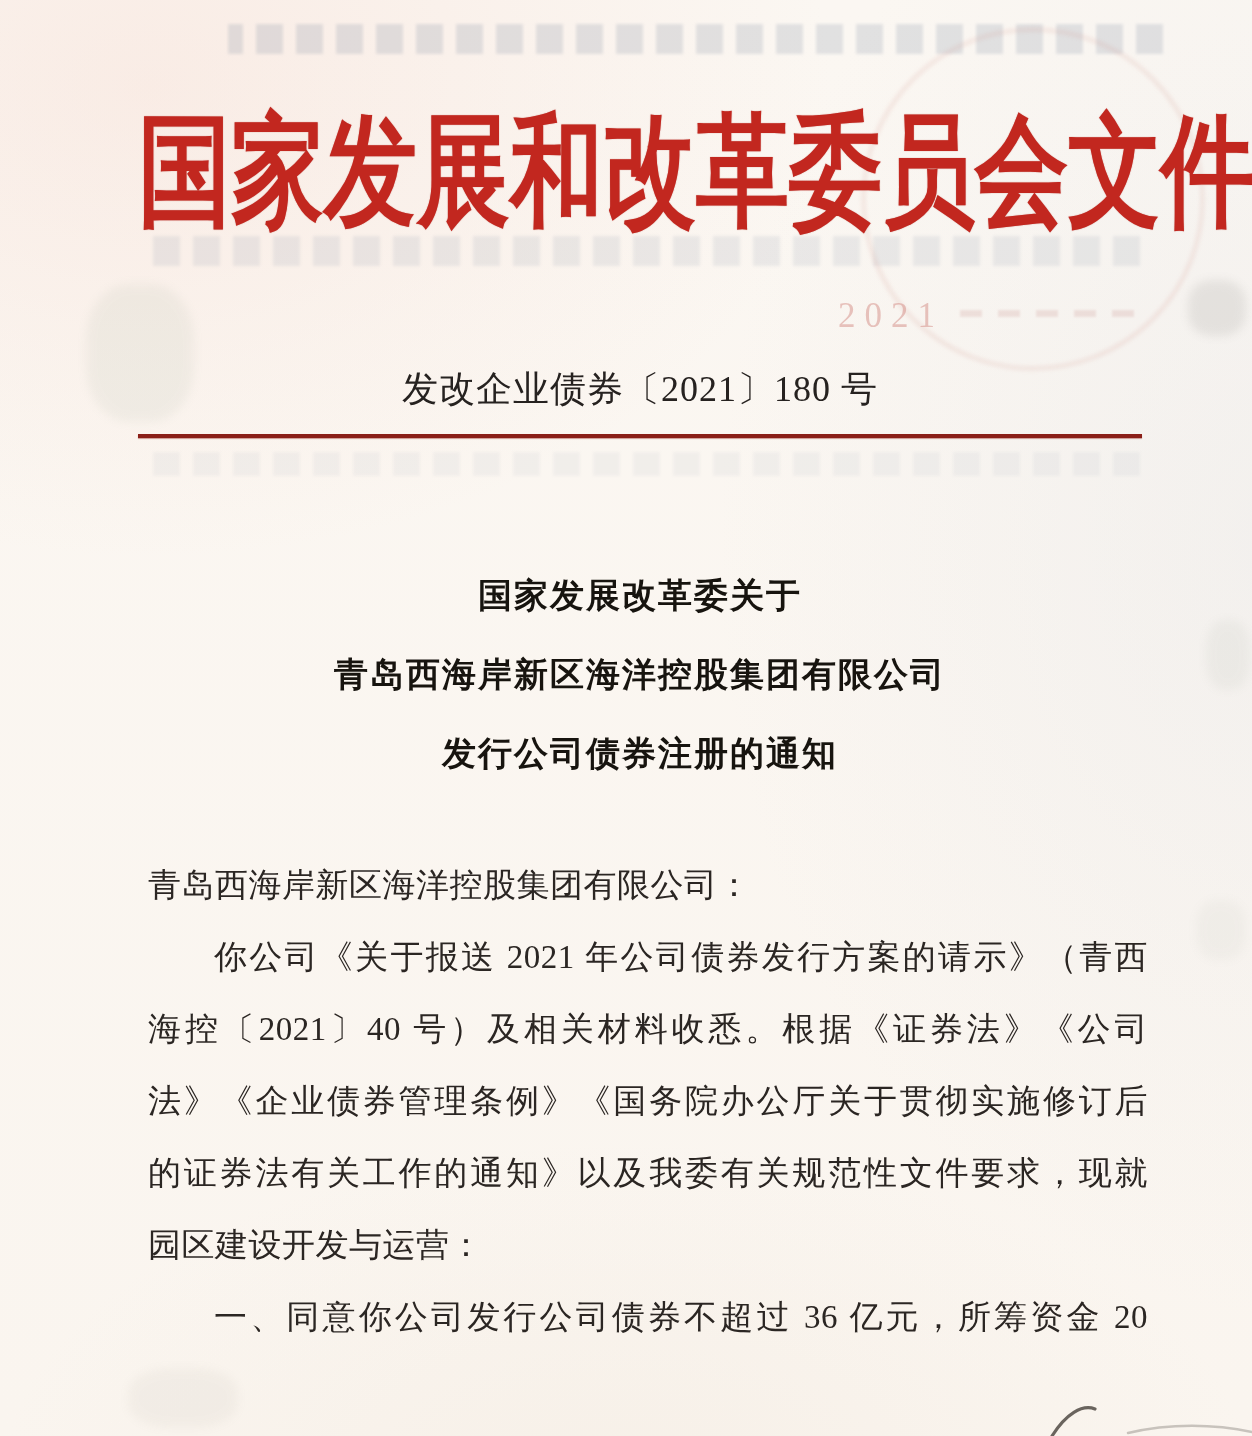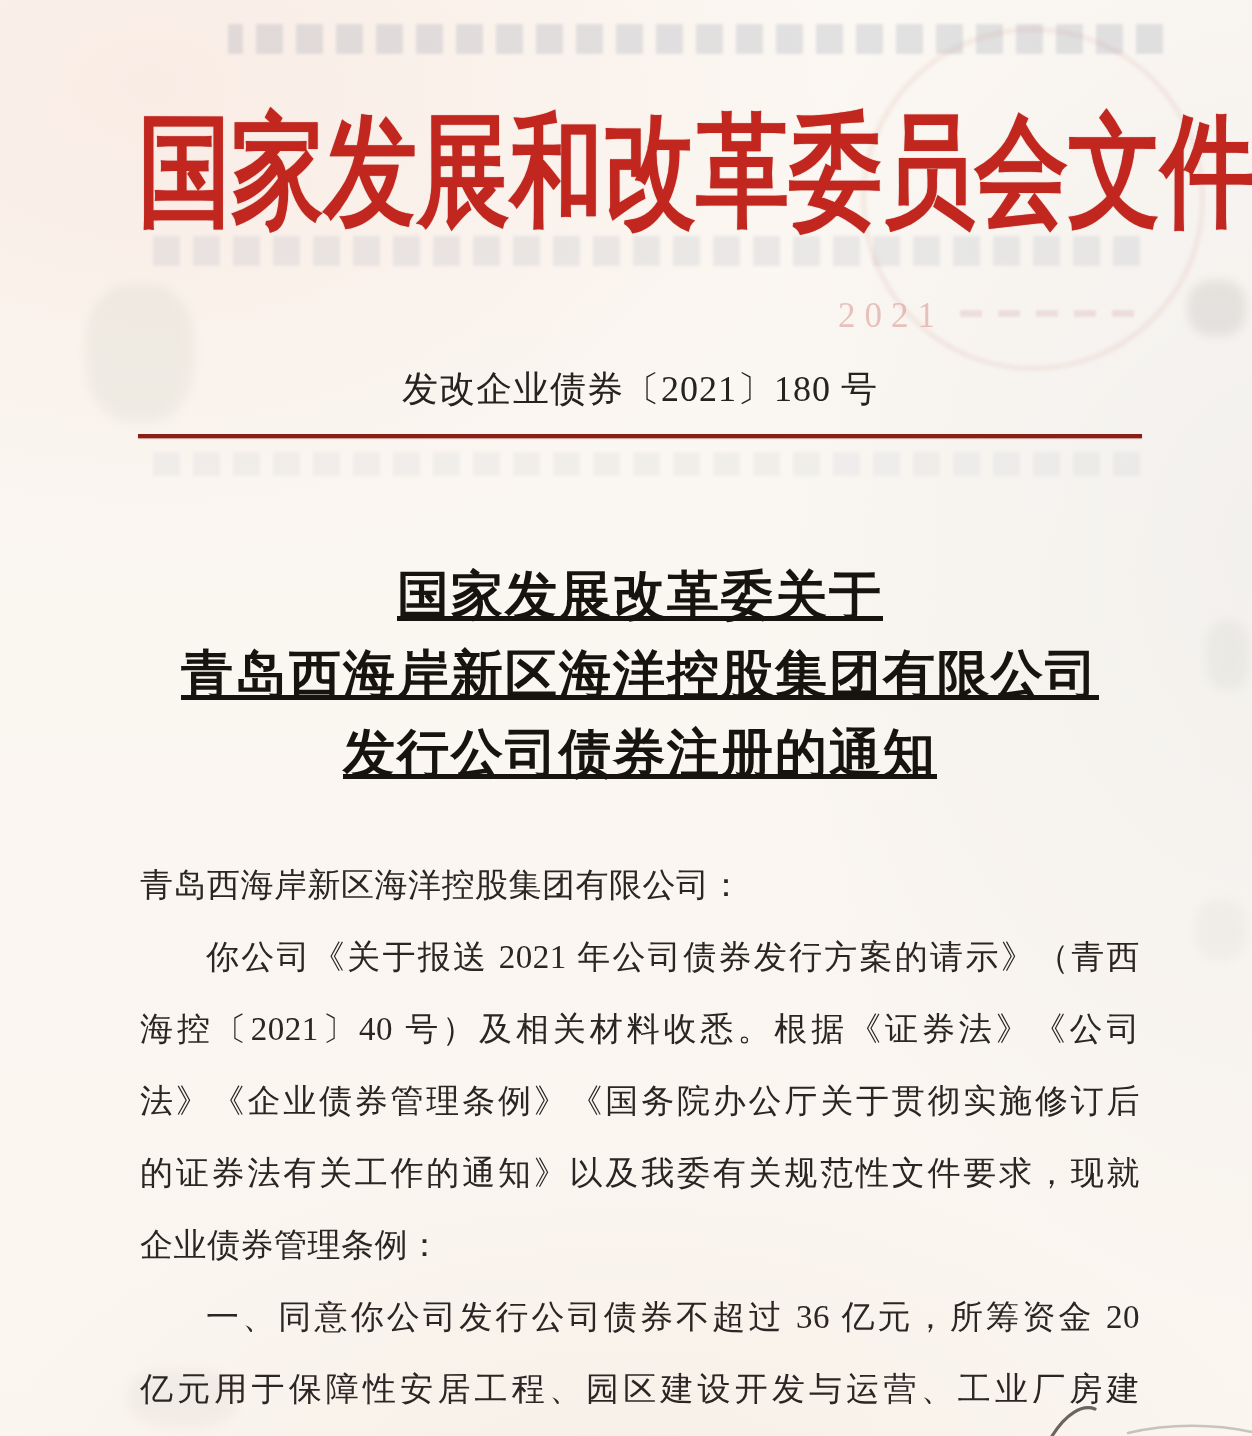--- a/index.html
+++ b/index.html
@@ -62,26 +62,25 @@
   .red-rule{
     position:absolute;left:138px;top:434px;width:1004px;height:4px;
     background:var(--rule_red);
     box-shadow:0 1px 1px rgba(150,40,30,0.45);
   }
   .heading{
     position:absolute;left:126px;top:556px;width:1028px;
     text-align:center;color:#17140f;
   }
   .heading .hline{
-    font-size:52px;line-height:79px;font-weight:700;letter-spacing:2px;
+    font-size:34px;line-height:79px;font-weight:700;letter-spacing:2px;
     white-space:nowrap;
-    text-decoration:underline;
   }
   .body-block{
-    position:absolute;left:140px;top:849px;width:1000px;
+    position:absolute;left:148px;top:849px;width:1000px;
     color:#2b2623;
   }
   .bline{
     height:72px;line-height:72px;font-size:33px;
     letter-spacing:0.5px;white-space:normal;overflow:hidden;
   }
   .bline.j{text-align:justify;text-align-last:justify;}
   .bline.ind{text-indent:2em;}
   .pen-marks{position:absolute;left:0;top:0;width:1252px;height:1436px;pointer-events:none;}
 </style>
@@ -126,23 +125,22 @@
     <div class="hline">青岛西海岸新区海洋控股集团有限公司</div>
     <div class="hline">发行公司债券注册的通知</div>
   </div>
 
   <div class="body-block">
     <div class="bline">青岛西海岸新区海洋控股集团有限公司：</div>
     <div class="bline j ind">你公司《关于报送 2021 年公司债券发行方案的请示》（青西</div>
     <div class="bline j">海控〔2021〕40 号）及相关材料收悉。根据《证券法》《公司</div>
     <div class="bline j">法》《企业债券管理条例》《国务院办公厅关于贯彻实施修订后</div>
     <div class="bline j">的证券法有关工作的通知》以及我委有关规范性文件要求，现就</div>
-    <div class="bline">企业债券管理条例：</div>
+    <div class="bline">园区建设开发与运营：</div>
     <div class="bline j ind">一、同意你公司发行公司债券不超过 36 亿元，所筹资金 20</div>
-    <div class="bline j">亿元用于保障性安居工程、园区建设开发与运营、工业厂房建</div>
   </div>
 
   <svg class="pen-marks" viewBox="0 0 1252 1436" xmlns="http://www.w3.org/2000/svg">
     <path d="M 1052 1436 C 1066 1414, 1082 1404, 1095 1409" fill="none" stroke="#3a342e" stroke-width="3.2" stroke-linecap="round" opacity="0.75"></path>
     <path d="M 1128 1433 C 1170 1423, 1215 1424, 1252 1432" fill="none" stroke="#55504a" stroke-width="2.4" stroke-linecap="round" opacity="0.30"></path>
   </svg>
 
 </div>
 
 </body></html>

